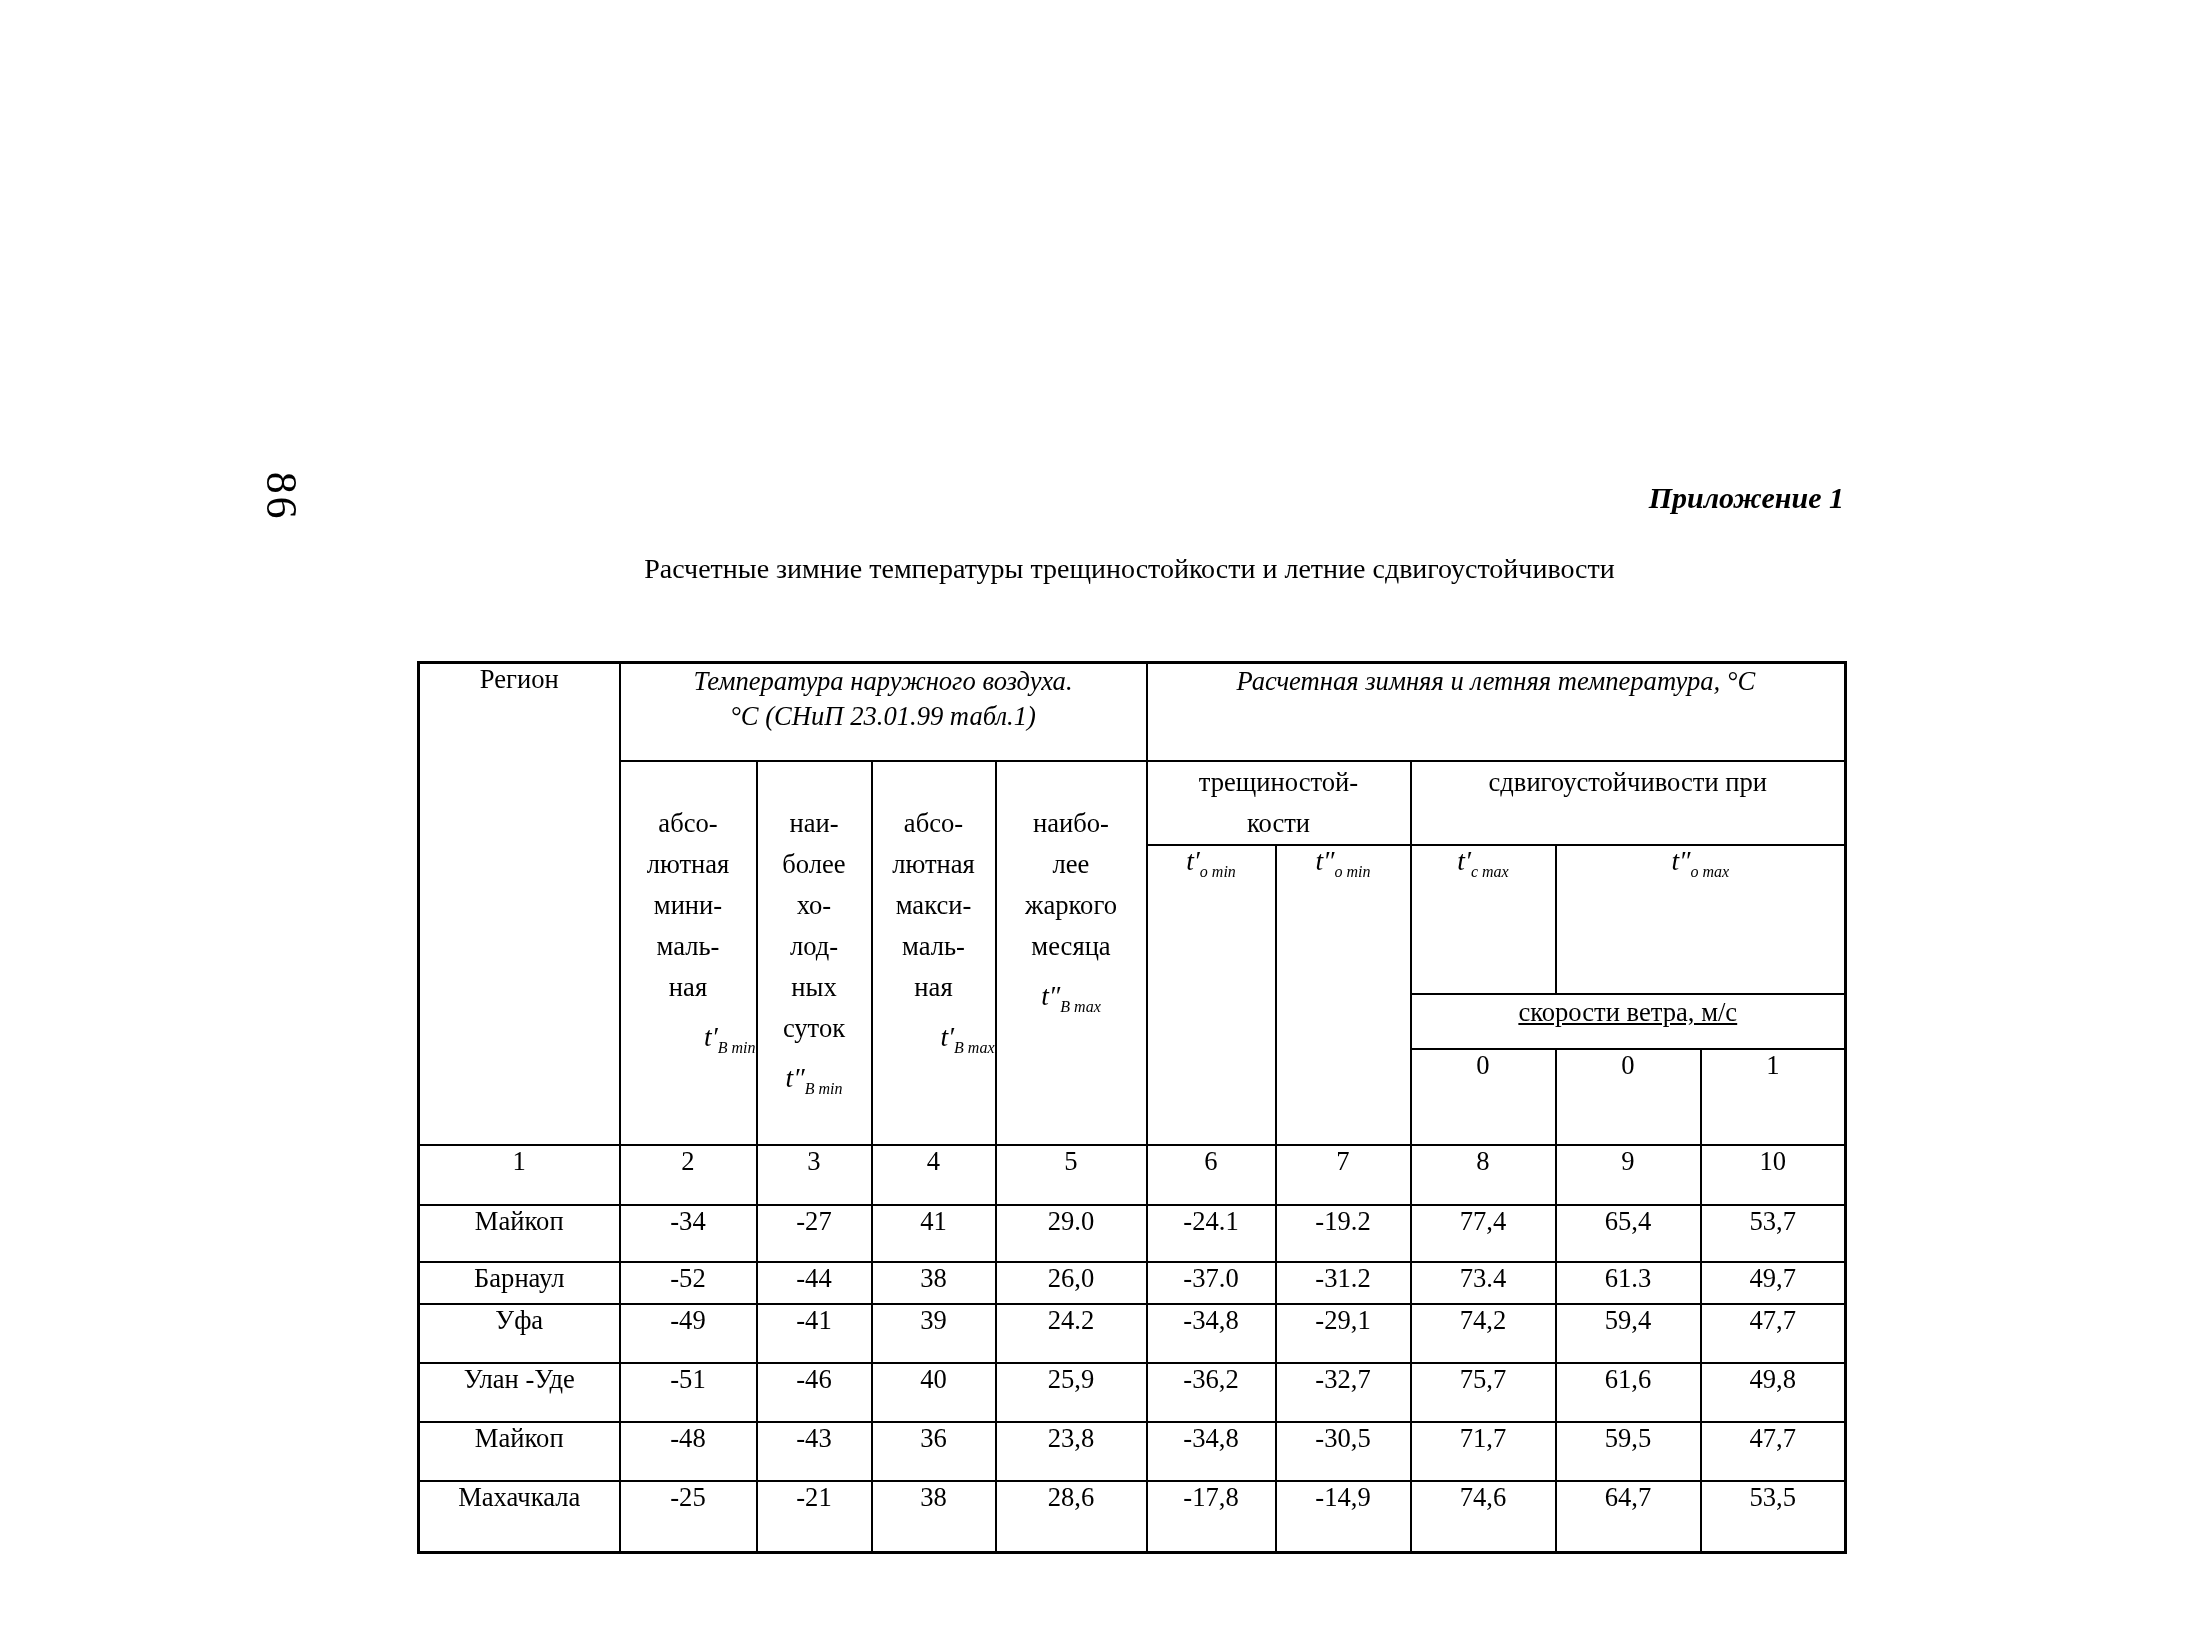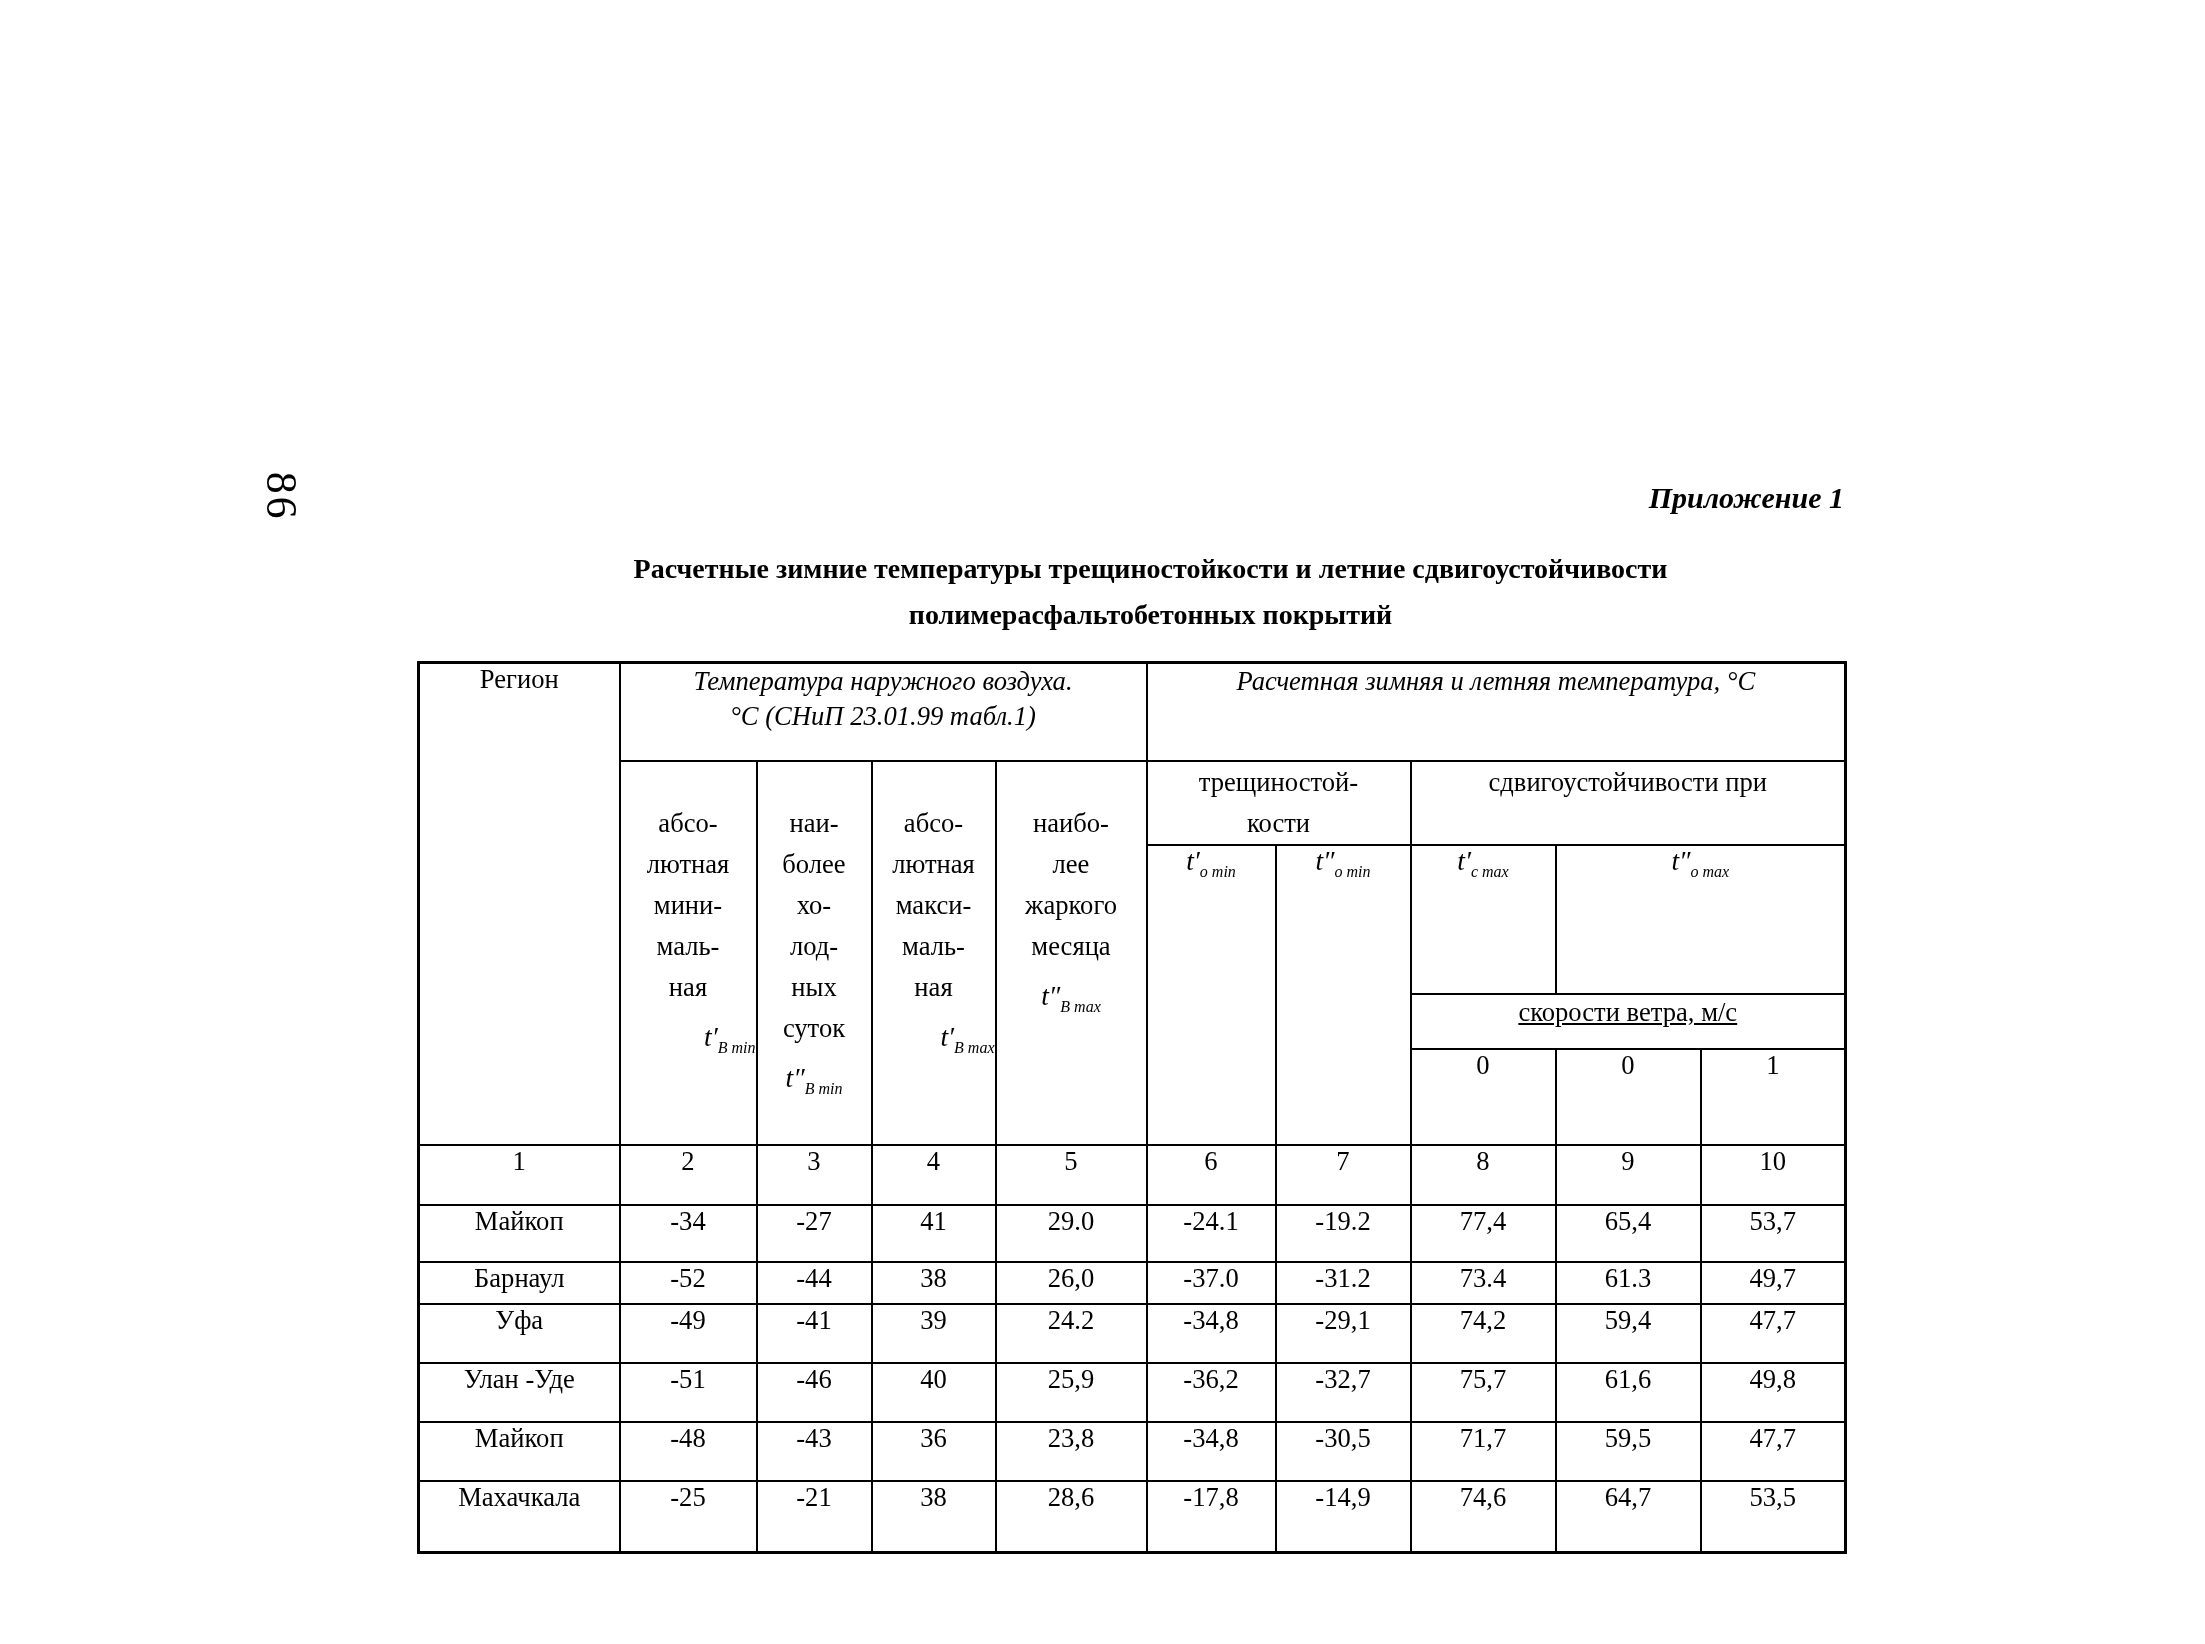--- a/index.html
+++ b/index.html
@@ -21,23 +21,23 @@
     transform:rotate(90deg);
     font-size:44px;
     letter-spacing:2.7px;
   }
   .appendix {
     position:absolute; left:417px; top:481px; width:1427px;
     text-align:right;
     font-size:30px; font-weight:bold; font-style:italic;
   }
   .title {
-    position:absolute; left:393px; top:546px; width:1515px;
+    position:absolute; left:372px; top:546px; width:1515px;
     text-align:center;
-    font-size:28px; font-weight:bold;
+    font-size:28px; font-weight:normal;
     line-height:46px;
   }
   table.main {
     position:absolute; left:417px; top:661px;
     width:1427px;
     border-collapse:collapse;
     table-layout:fixed;
     border:3.5px solid #000;
   }
   table.main td {
@@ -73,21 +73,20 @@
 <div class="page">
 
   <div class="pagenum">
     <span>86</span>
   </div>
 
   <div class="appendix">Приложение 1</div>
 
   <div class="title">
     <div>Расчетные зимние температуры трещиностойкости и летние сдвигоустойчивости</div>
-    <div>полимерасфальтобетонных покрытий</div>
   </div>
 
   <table class="main">
     <colgroup>
       <col style="width:201px">
         <col style="width:137px">
         <col style="width:115px">
         <col style="width:124px">
         <col style="width:151px">
       <col style="width:129px">

